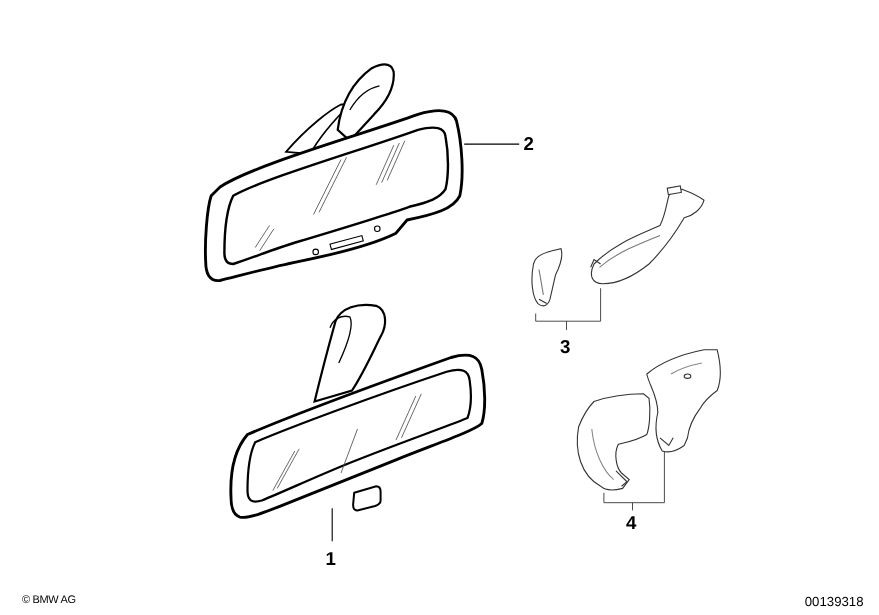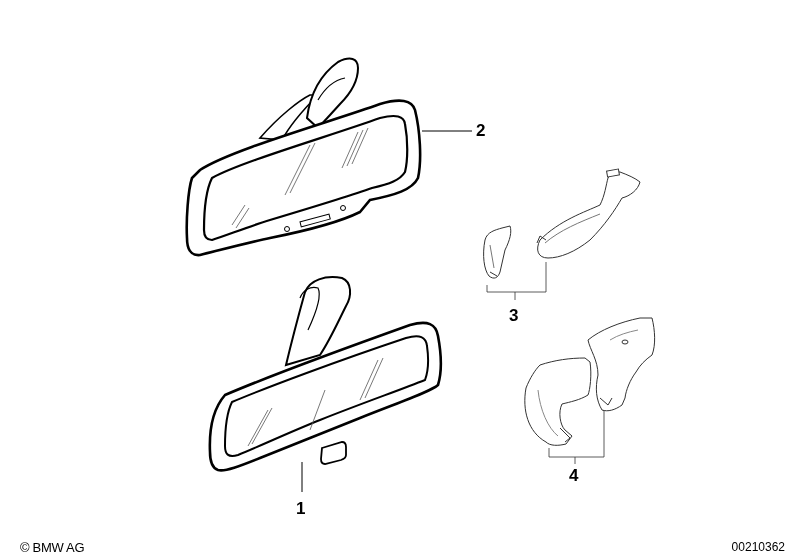--- a/index.html
+++ b/index.html
@@ -1,19 +1,19 @@
 <!DOCTYPE html>
 <html><head>
 <meta charset="utf-8">
 <style>
   html, body { margin:0; padding:0; background:#ffffff; }
   body { width:799px; height:559px; position:relative; overflow:hidden; font-family:"Liberation Sans", sans-serif; }
   #diagram { position:absolute; left:0; top:0; width:799px; height:559px; }
   .label { position:absolute; font-family:"Liberation Sans", sans-serif; font-weight:bold; font-size:17px; color:#000; line-height:1; }
-  .footer-left { position:absolute; left:20px; top:540px; font-size:13px; color:#000; font-family:"Liberation Sans", sans-serif; letter-spacing:-0.3px; }
+  .footer-left { position:absolute; left:20px; top:540px; font-size:10px; color:#000; font-family:"Liberation Sans", sans-serif; letter-spacing:-0.3px; }
   .footer-right { position:absolute; right:14px; top:540px; font-size:12px; color:#000; font-family:"Liberation Sans", sans-serif; }
 </style>
 </head>
 <body>
 
 <svg id="diagram" viewBox="0 0 799 559" xmlns="http://www.w3.org/2000/svg">
 
   <g fill="#fff" stroke="#000">
 
     <path d="M260 138 C280 115 300 100 310 95 L318 95 C305 108 290 125 282 140 Z" stroke-width="1.6"></path>
@@ -101,13 +101,13 @@
     <line x1="575" y1="457" x2="575" y2="464"></line>
   </g>
 </svg>
 
 <div class="label" style="left:476px;top:122px;">2</div>
 <div class="label" style="left:296px;top:500px;">1</div>
 <div class="label" style="left:509px;top:307px;">3</div>
 <div class="label" style="left:569px;top:467px;">4</div>
 
 <div class="footer-left">© BMW AG</div>
-<div class="footer-right">00210362</div>
+<div class="footer-right">00139318</div>
 
 </body></html>

